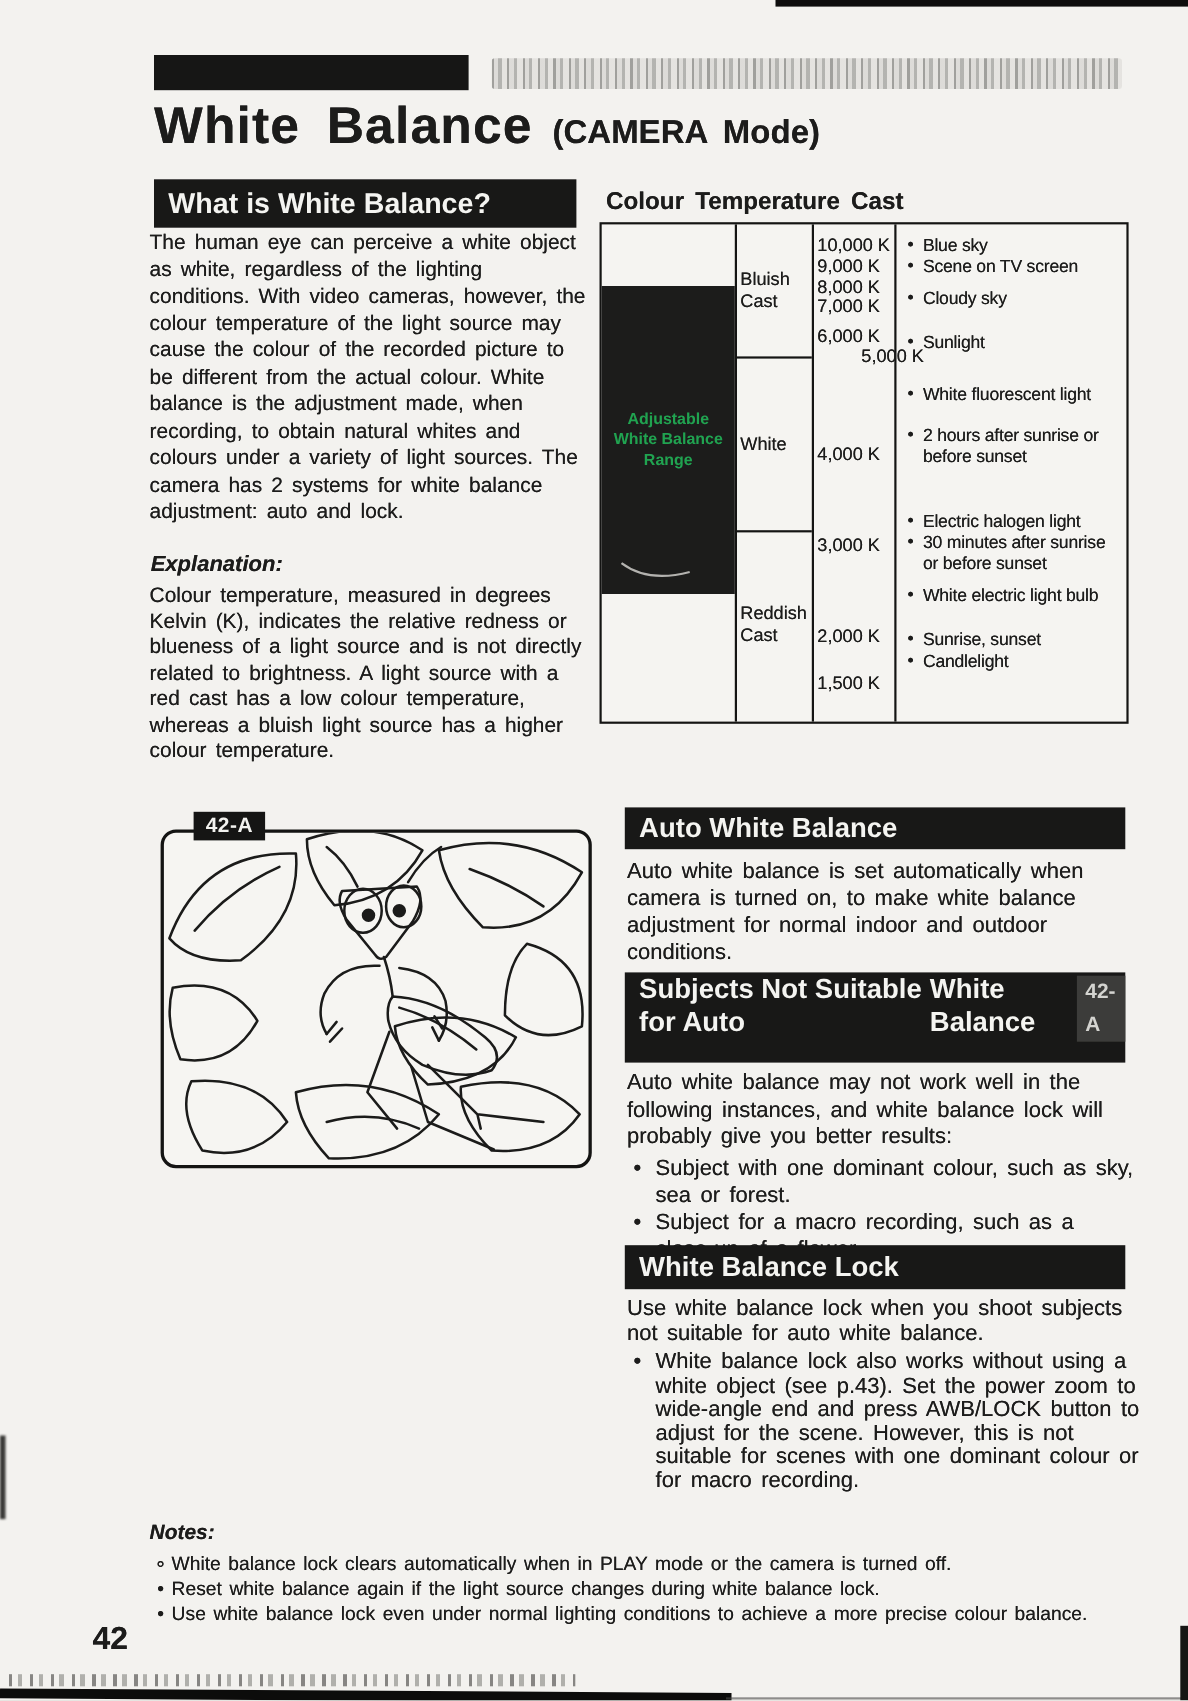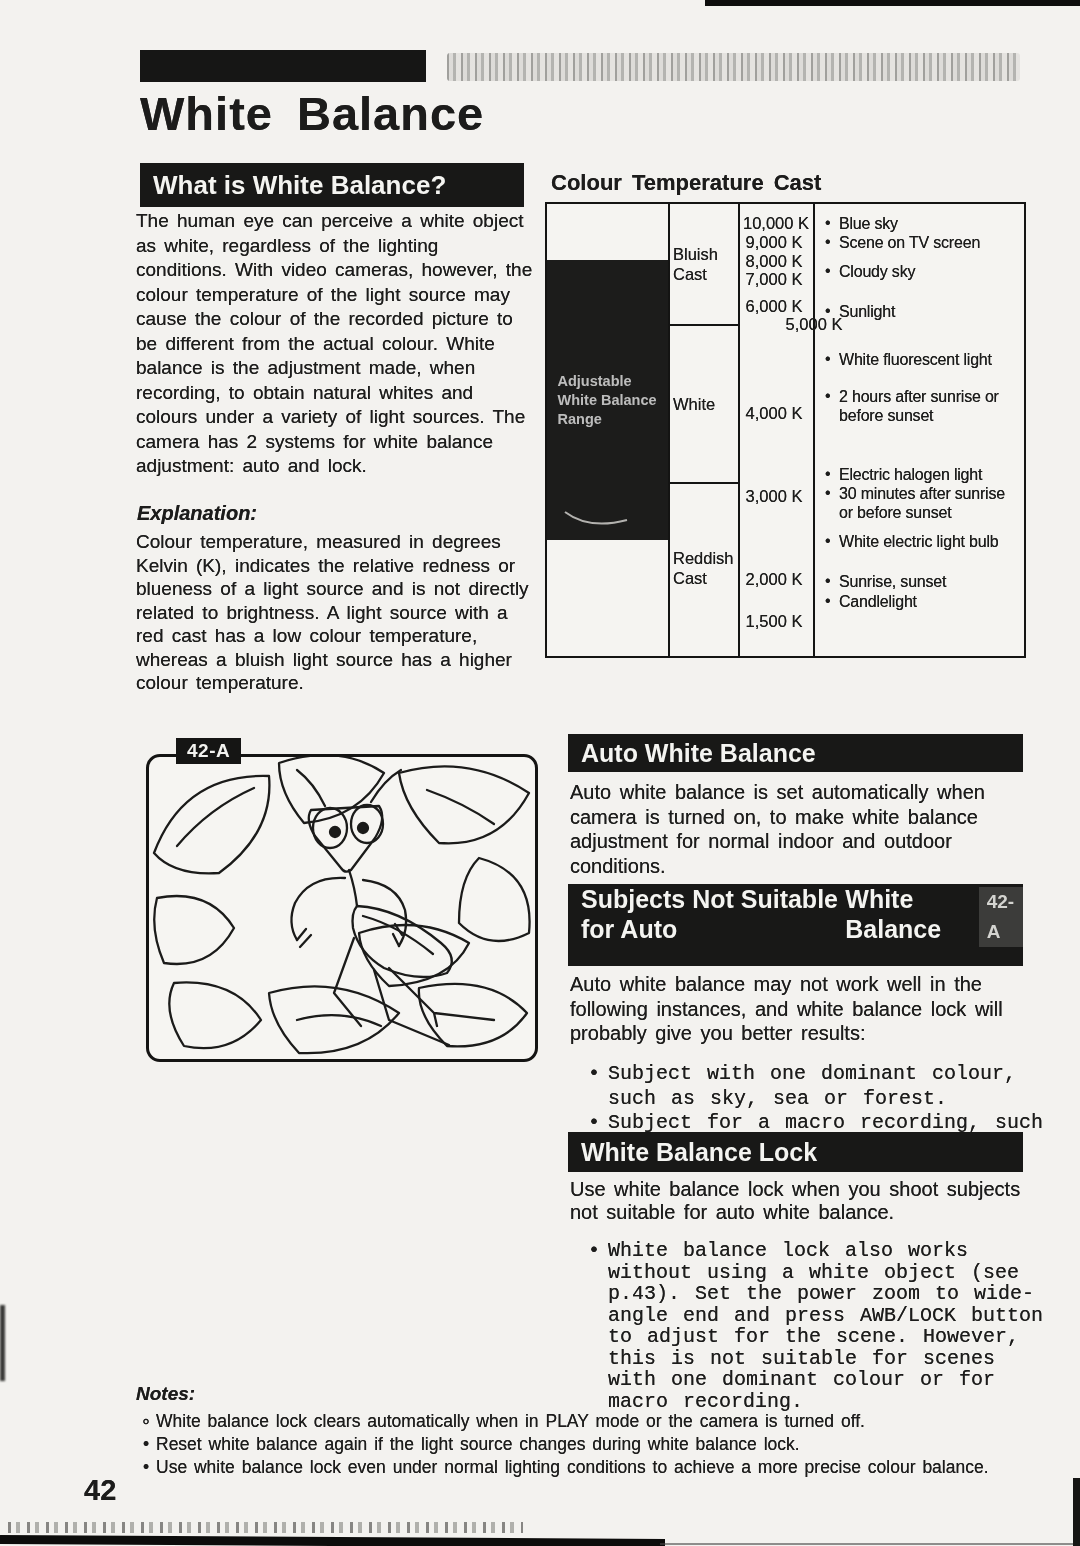--- a/index.html
+++ b/index.html
@@ -6,32 +6,32 @@
   #page{
     position:relative;width:1080px;height:1546px;overflow:hidden;
     background:#f3f2ef;
     font-family:"Liberation Sans",sans-serif;color:#1c1c1b;
   }
   .abs{position:absolute;}
   .ink{color:#1c1c1b;text-shadow:0 0 .6px rgba(25,25,25,.85);}
   .bar{background:#181817;color:#f4f4f1;font-weight:bold;text-shadow:none;
        display:flex;align-items:center;padding-left:13px;box-sizing:border-box;}
   .para{font-size:19px;line-height:24.5px;word-spacing:3px;}
-  .bullets{list-style:none;margin:16px;padding:0;font-family:Liberation Mono, monospace;}
+  .bullets{list-style:none;margin:4px;padding:0;}
   .bullets li{position:relative;padding-left:22px;margin:0;}
   .bullets li::before{content:"•";position:absolute;left:2px;top:0;}
   
   .ct{border:2.5px solid #141413;background:#f5f4f1;}
   .vline{position:absolute;top:0;bottom:0;width:2px;background:#141413;}
   .hline{position:absolute;height:2px;background:#141413;}
   .blk{position:absolute;background:#1c1c1b;display:flex;align-items:center;justify-content:center;}
-  .blk .rng{color:#e5e5e5;opacity:.8;font-size:14.5px;font-weight:bold;
+  .blk .rng{color:#22c55e;opacity:.8;font-size:14.5px;font-weight:bold;text-align:center;
             line-height:19px;width:100px;text-shadow:none;}
   .cast{position:absolute;left:126px;width:64px;font-size:16.5px;line-height:20px;}
-  .temp{position:absolute;left:196px;width:62px;text-align:center;font-size:16.5px;white-space:nowrap;}
+  .temp{position:absolute;left:196px;width:62px;text-align:left;font-size:16.5px;white-space:nowrap;}
   .tsrc{position:absolute;left:276px;width:192px;padding-left:16px;box-sizing:border-box;
         font-size:16px;line-height:19px;letter-spacing:-.2px;}
   .tsrc::before{content:"•";position:absolute;left:2px;top:-1px;}
   
   .figframe{border:3.5px solid #141413;border-radius:14px;background:#f6f5f2;overflow:hidden;}
   .figlabel{background:#151514;color:#f2f2ef;font-weight:bold;font-size:19px;
             padding:2px 11px;letter-spacing:.5px;}
   .notes .nitem{position:relative;font-size:17.5px;line-height:23px;word-spacing:2px;}
   .nmark{display:inline-block;width:20px;text-align:center;}
   .texture{
@@ -56,20 +56,21 @@
   <div class="abs texture" style="left:447px;top:53px;width:573px;height:28px;opacity:.8;border-radius:3px;"></div>
   <div class="abs" style="left:140px;top:50px;width:286px;height:32px;background:#161615;"></div>
   <div class="abs" style="left:0;top:1305px;width:5px;height:76px;background:#3a3a38;filter:blur(1px);"></div>
   <div class="abs speckle" style="left:8px;top:1522px;width:515px;height:11px;"></div>
   <div class="abs" style="left:0;top:1537px;width:665px;height:9px;background:#0c0c0b;transform:rotate(.35deg);"></div>
   <div class="abs" style="left:660px;top:1543px;width:420px;height:2px;background:#4a4a47;opacity:.6;"></div>
   <div class="abs" style="left:1073px;top:1478px;width:7px;height:68px;background:#161614;"></div>
 
   <div class="abs" style="left:140px;top:86px;display:flex;align-items:baseline;gap:18px;">
     <span class="ink" style="font-size:47px;font-weight:bold;letter-spacing:1px;word-spacing:10px;">White Balance</span>
+    <span class="ink" style="font-size:30px;font-weight:bold;word-spacing:6px;">(CAMERA Mode)</span>
   </div>
 
   <div class="abs bar" style="left:140px;top:163px;width:384px;height:44px;font-size:26px;">
     <span>What is White Balance?</span>
   </div>
   <div class="abs ink para" style="left:136px;top:209px;width:400px;">The human eye can perceive a white object as white, regardless of the lighting conditions. With video cameras, however, the colour temperature of the light source may cause the colour of the recorded picture to be different from the actual colour. White balance is the adjustment made, when recording, to obtain natural whites and colours under a variety of light sources. The camera has 2 systems for white balance adjustment: auto and lock.</div>
 
   <div class="abs ink" style="left:137px;top:502px;font-size:20px;font-weight:bold;font-style:italic;">Explanation:</div>
   <div class="abs ink para" style="left:136px;top:530px;width:400px;line-height:23.5px;">Colour temperature, measured in degrees Kelvin (K), indicates the relative redness or blueness of a light source and is not directly related to brightness. A light source with a red cast has a low colour temperature, whereas a bluish light source has a higher colour temperature.</div>
 

